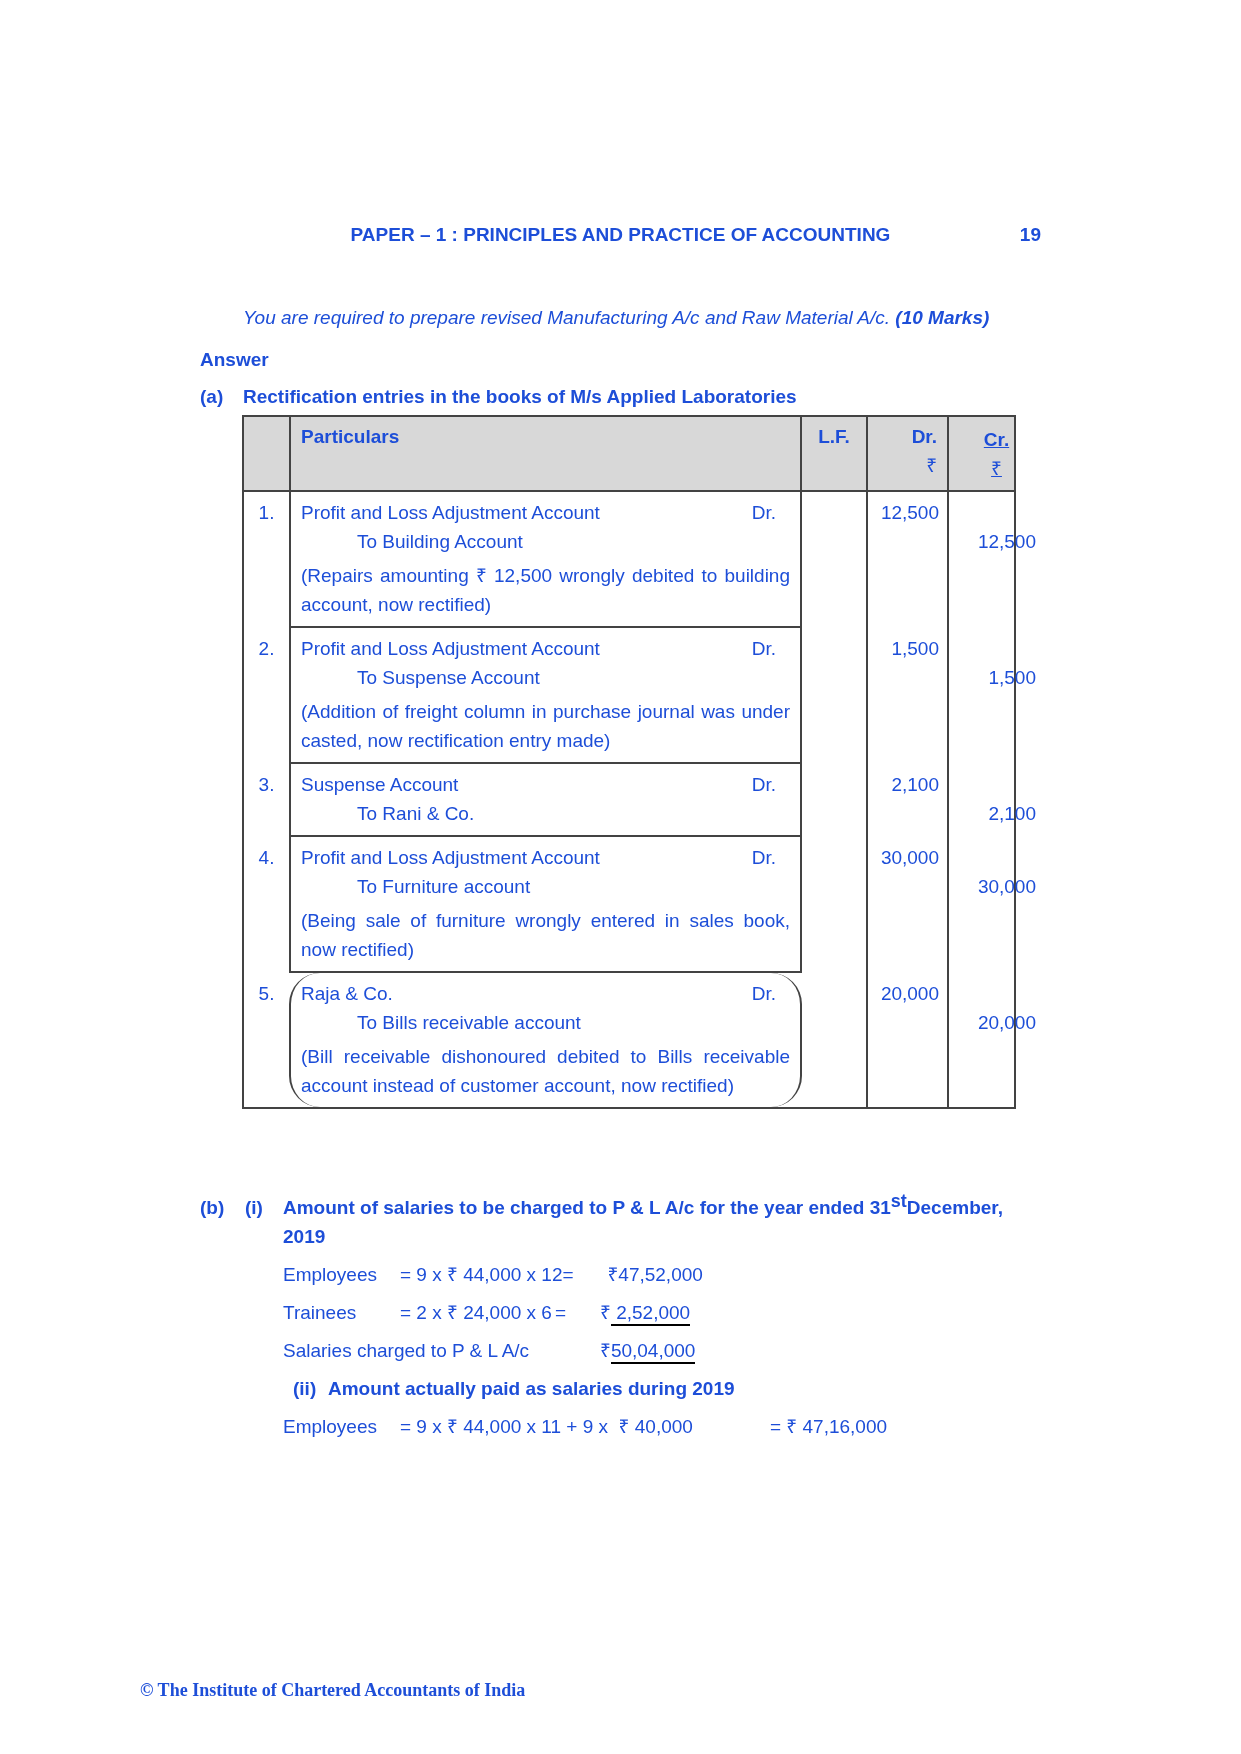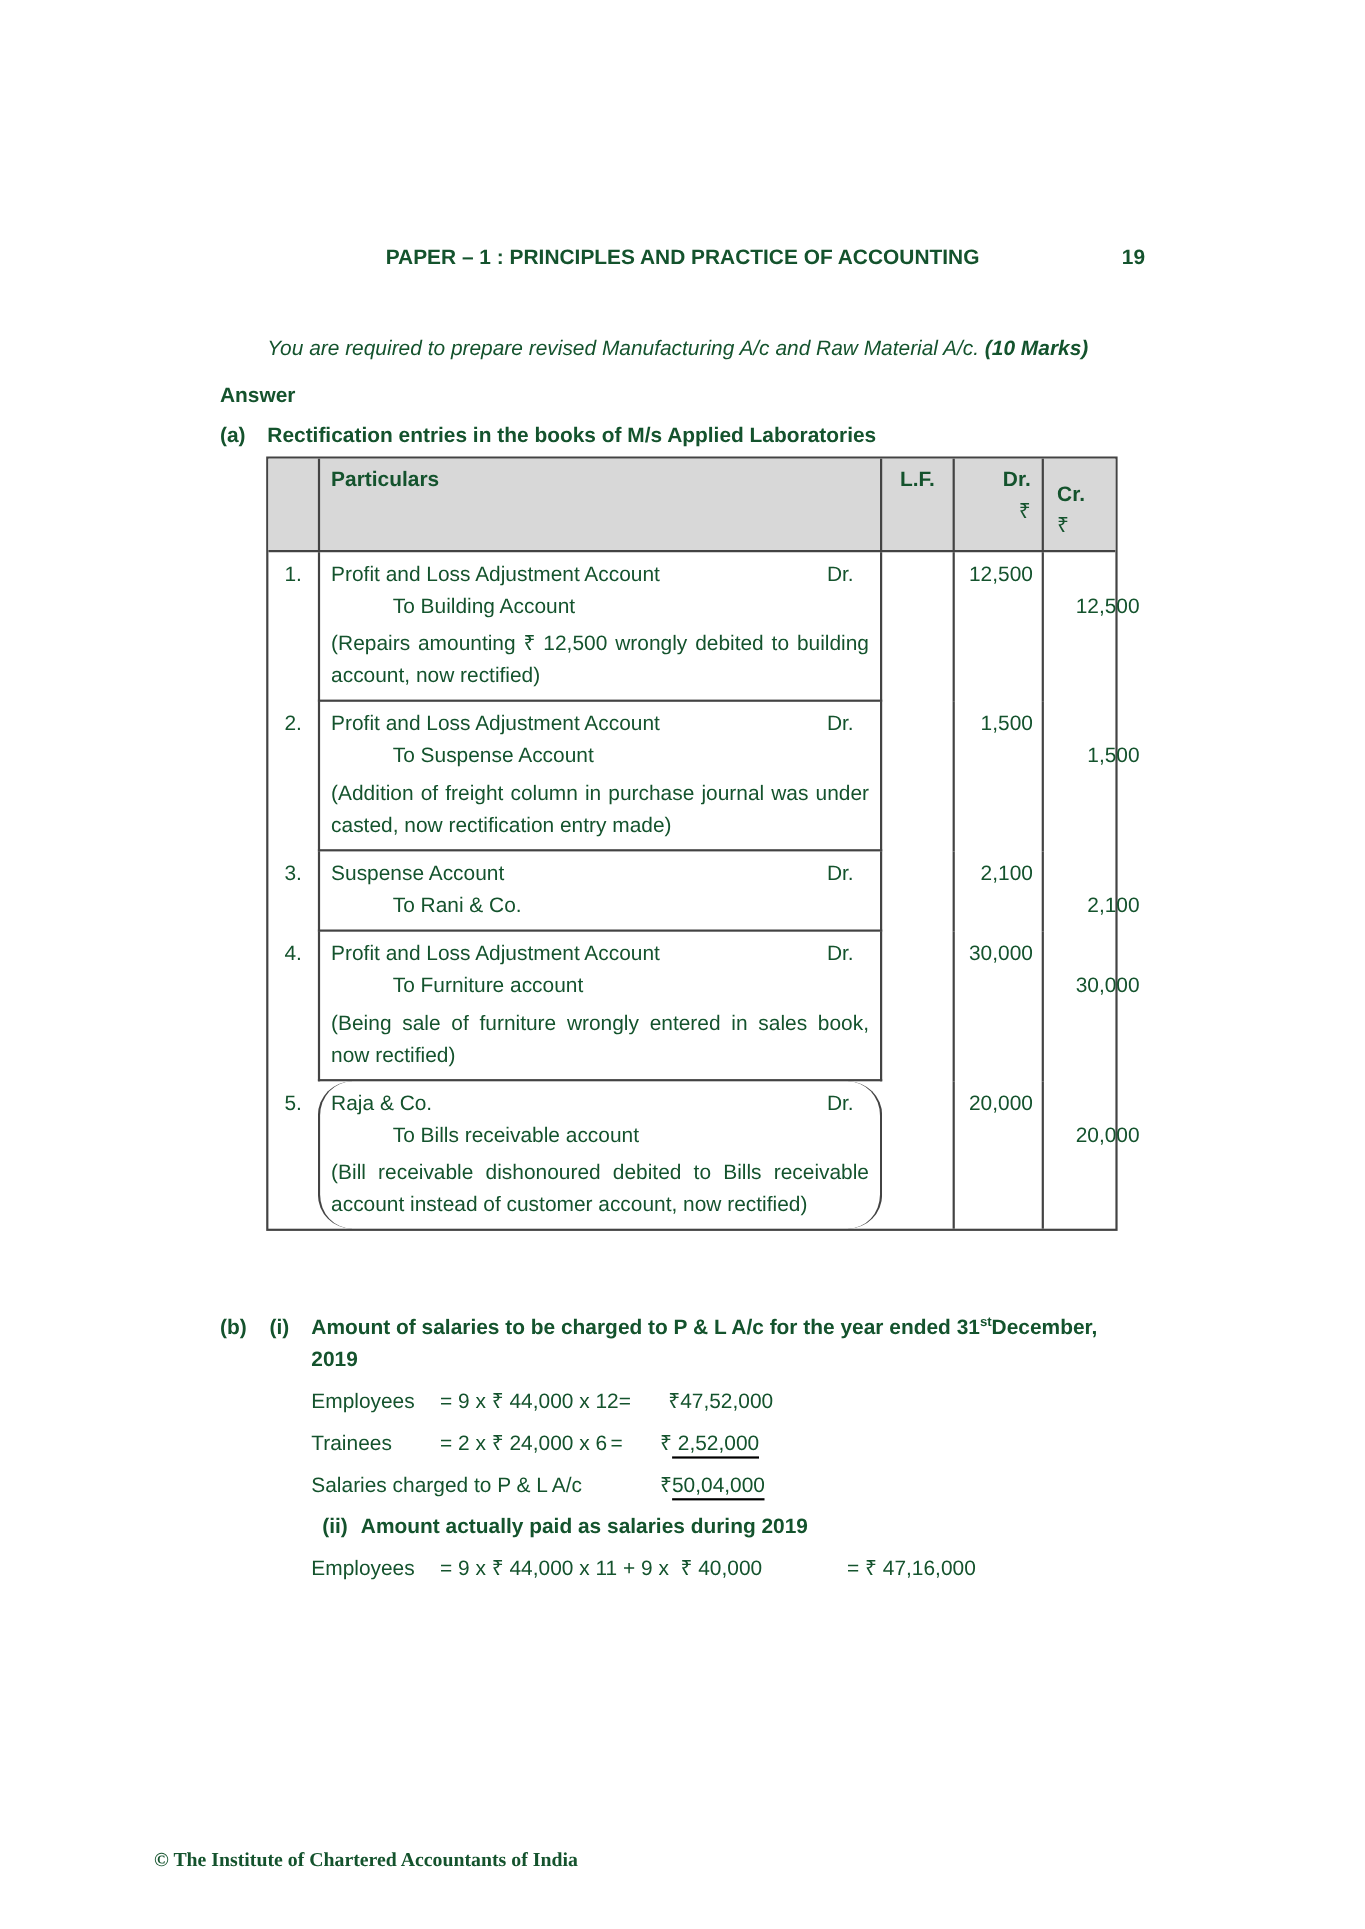--- a/index.html
+++ b/index.html
@@ -2,21 +2,21 @@
 <html><head>
 <meta charset="utf-8">
 <style>
   html,body{margin:0;padding:0;background:#fff;}
   .page{
     position:relative;
     width:1241px;height:1754px;
     background:#ffffff;
     font-family:"Liberation Sans",sans-serif;
     font-size:19px;line-height:29px;
-    color:#14532d;
+    color:#1d4ed8;
     overflow:hidden;
   }
 
   
   .doc-header{position:absolute;top:220px;left:200px;right:200px;}
   .doc-title{text-align:center;font-weight:bold;}
   .page-number{position:absolute;right:0;top:0;font-weight:bold;}
 
   
   .intro{position:absolute;top:303px;left:243px;font-style:italic;white-space:nowrap;}
@@ -26,21 +26,21 @@
   .sec-label{flex:0 0 43px;}
 
   
   .jtable{position:absolute;top:415px;left:242px;width:774px;border:2px solid #434343;box-sizing:border-box;}
   .jtable *{box-sizing:border-box;}
   .jt-header{display:flex;background:#d8d8d8;border-bottom:2px solid #434343;}
   .h-num{flex:0 0 45px;}
   .h-part{flex:0 0 513px;border-left:2px solid #434343;border-right:2px solid #434343;padding:5px 10px 7px;font-weight:bold;}
   .h-lf{flex:0 0 66px;border-right:2px solid #434343;text-align:center;font-weight:bold;padding:5px 0 7px;}
   .h-dr{flex:0 0 81px;border-right:2px solid #434343;text-align:right;padding:5px 10px 7px;}
-  .h-cr{flex:0 0 95px;text-align:left;padding:18px 12px 7px;}
+  .h-cr{flex:0 0 95px;text-align:center;padding:8px 12px 7px;text-decoration:underline;}
   .h-money-label{font-weight:bold;}
   .h-rs{font-weight:normal;}
 
   .jt-row{display:flex;align-items:stretch;}
   .c-num{flex:0 0 45px;padding-top:6px;text-align:center;}
   .c-part{flex:0 0 513px;border-left:2px solid #434343;border-right:2px solid #434343;border-bottom:2px solid #434343;padding:6px 10px 7px;}
   .jt-row:last-child .c-part{border-bottom:none;border-radius:31px;}
   .c-lf{flex:0 0 66px;border-right:2px solid #434343;}
   .c-dr{flex:0 0 81px;border-right:2px solid #434343;text-align:right;padding:6px 8px 0 0;}
   .c-cr{flex:0 0 95px;text-align:right;padding:35px 8px 0 0;}
@@ -49,21 +49,21 @@
   .entry-drlbl{margin-right:14px;}
   .to-line{padding-left:56px;}
   .narration{text-align:justify;margin-top:5px;}
 
   
   .sec-b{position:absolute;top:1193px;left:200px;width:850px;}
   .b-head{display:flex;font-weight:bold;}
   .b-lbl{flex:0 0 45px;}
   .b-sub{flex:0 0 38px;}
   .b-head-line1{white-space:nowrap;}
-  sup{font-size:12px;line-height:0;}
+  sup{font-size:18px;line-height:0;}
 
   .calc-area{margin-left:83px;}
   .calc-row{display:flex;margin-top:9px;white-space:pre;}
   .calc-label{flex:0 0 117px;white-space:pre;}
   .calc-formula{flex:1;white-space:pre;}
   .calc-left{flex:0 0 272px;display:flex;}
   .calc-eq{flex:0 0 45px;}
   .calc-amt{white-space:pre;}
   .u{border-bottom:2px solid #000;padding-bottom:1px;}
 

